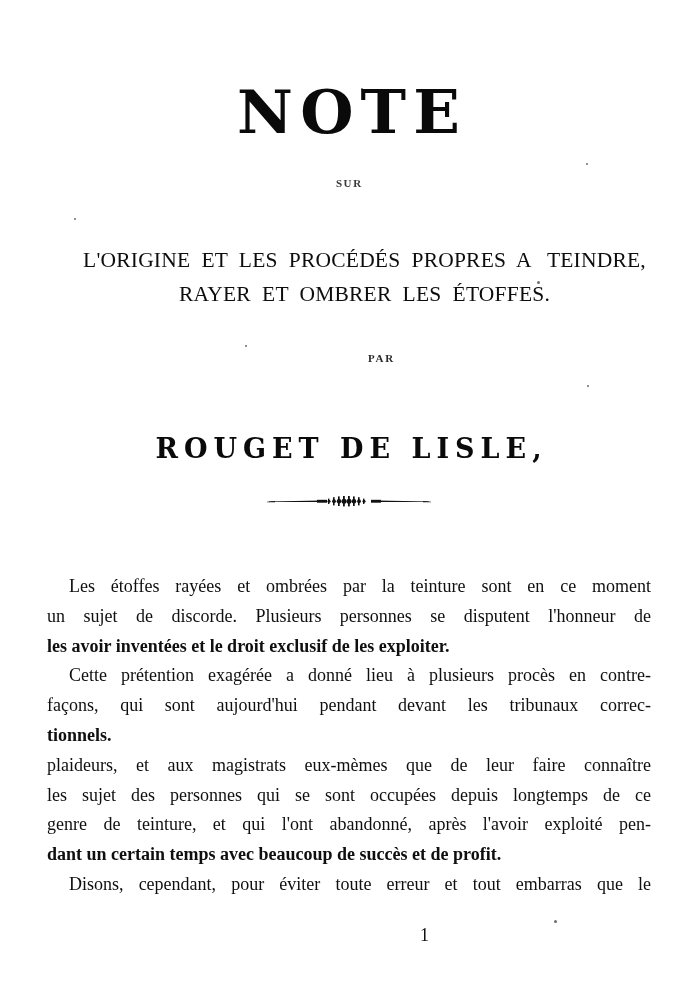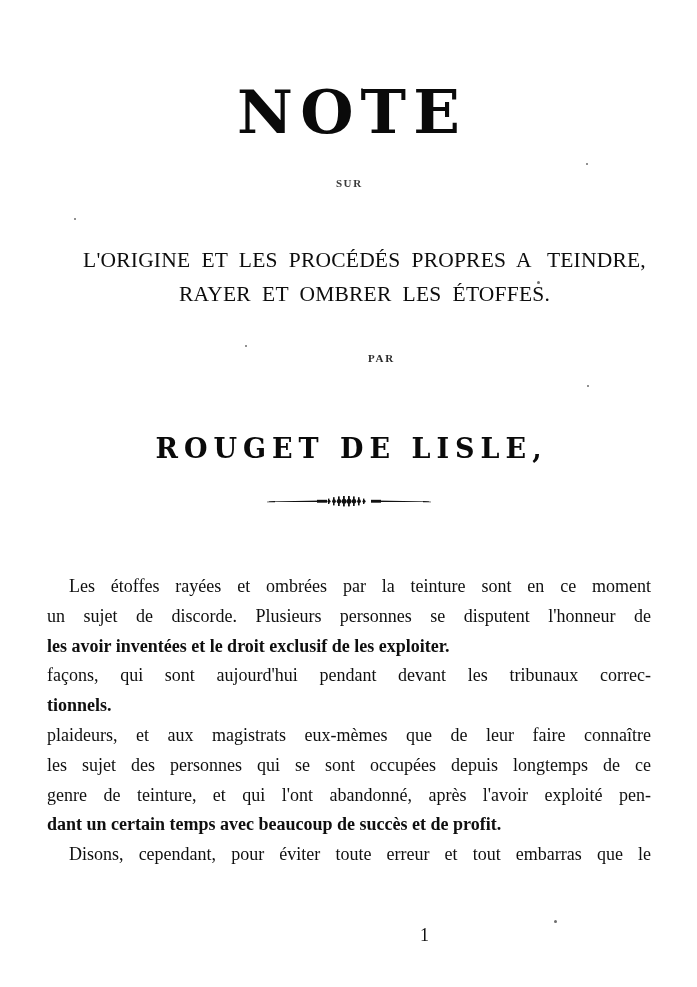--- a/index.html
+++ b/index.html
@@ -236,20 +236,21 @@
 
   <div class="body-text">
 
     <p class="para" style="text-indent: 0px;">
       <span class="line just" style="text-indent: 22px;">Les étoffes rayées et ombrées par la teinture sont en ce moment</span>
       <span class="line just">un sujet de discorde. Plusieurs personnes se disputent l'honneur de</span>
       <span class="line last">les avoir inventées et le droit exclusif de les exploiter.</span>
     </p>
 
     <p class="para" style="text-indent: 0px;">
+      <span class="line just" style="text-indent: 22px;">Cette prétention exagérée a donné lieu à plusieurs procès en contre-</span>
       <span class="line just">façons, qui sont aujourd'hui pendant devant les tribunaux correc-</span>
       <span class="line last">tionnels.</span>
     </p>
 
     <p class="para" style="text-indent: 0px;">
       <span class="line just">plaideurs, et aux magistrats eux-mèmes que de leur faire connaître</span>
       <span class="line just">les sujet des personnes qui se sont occupées depuis longtemps de ce</span>
       <span class="line just">genre de teinture, et qui l'ont abandonné, après l'avoir exploité pen-</span>
       <span class="line last">dant un certain temps avec beaucoup de succès et de profit.</span>
     </p>

